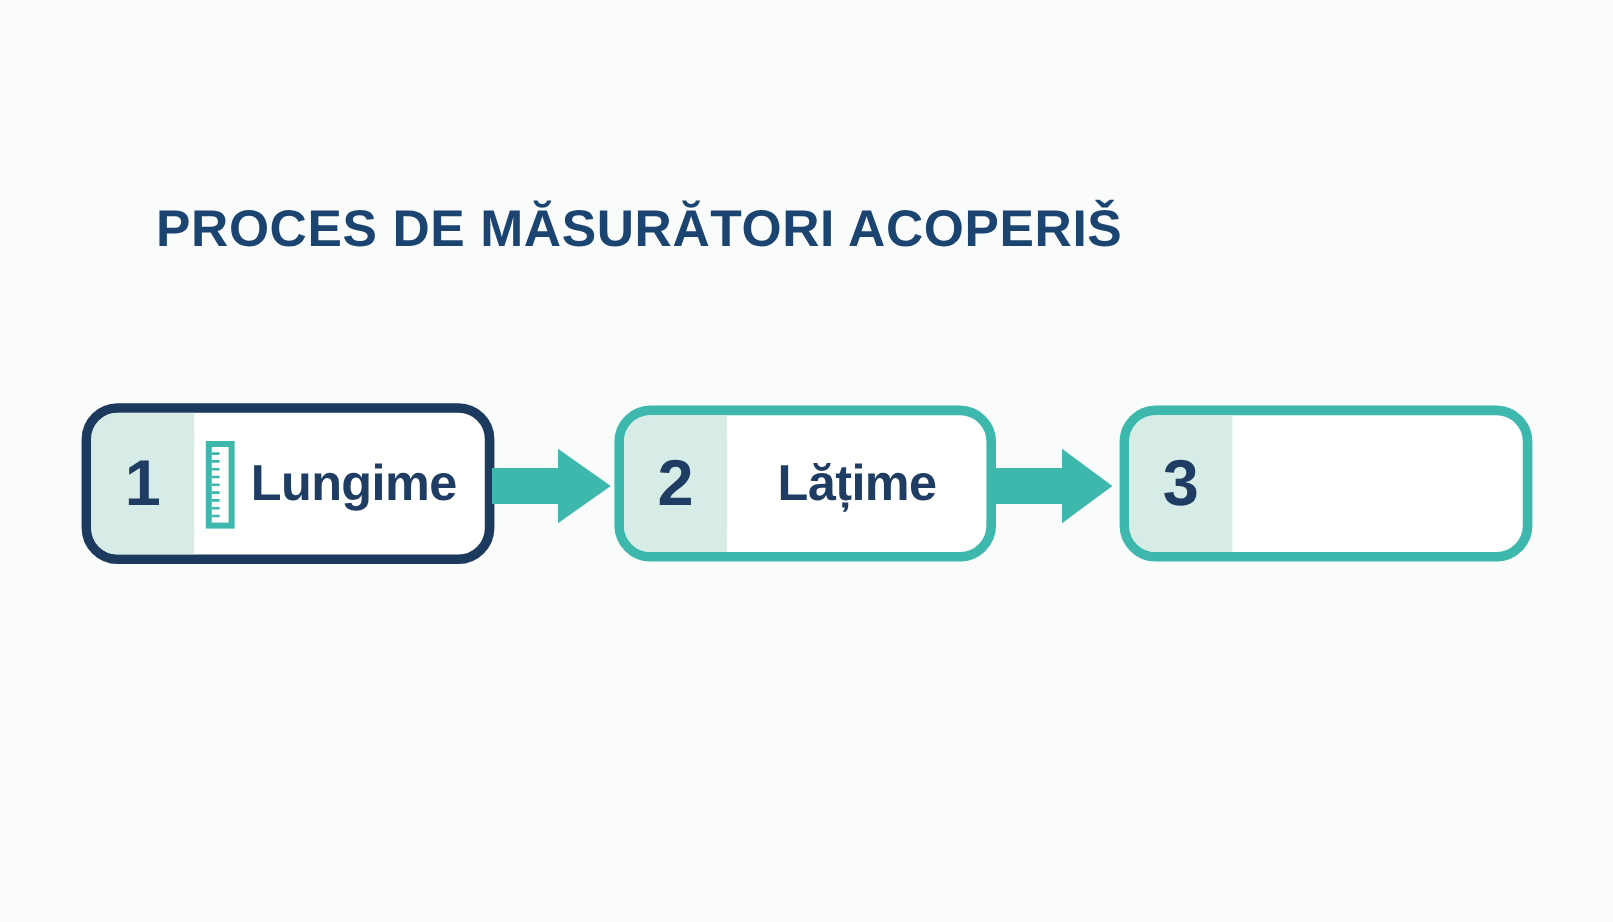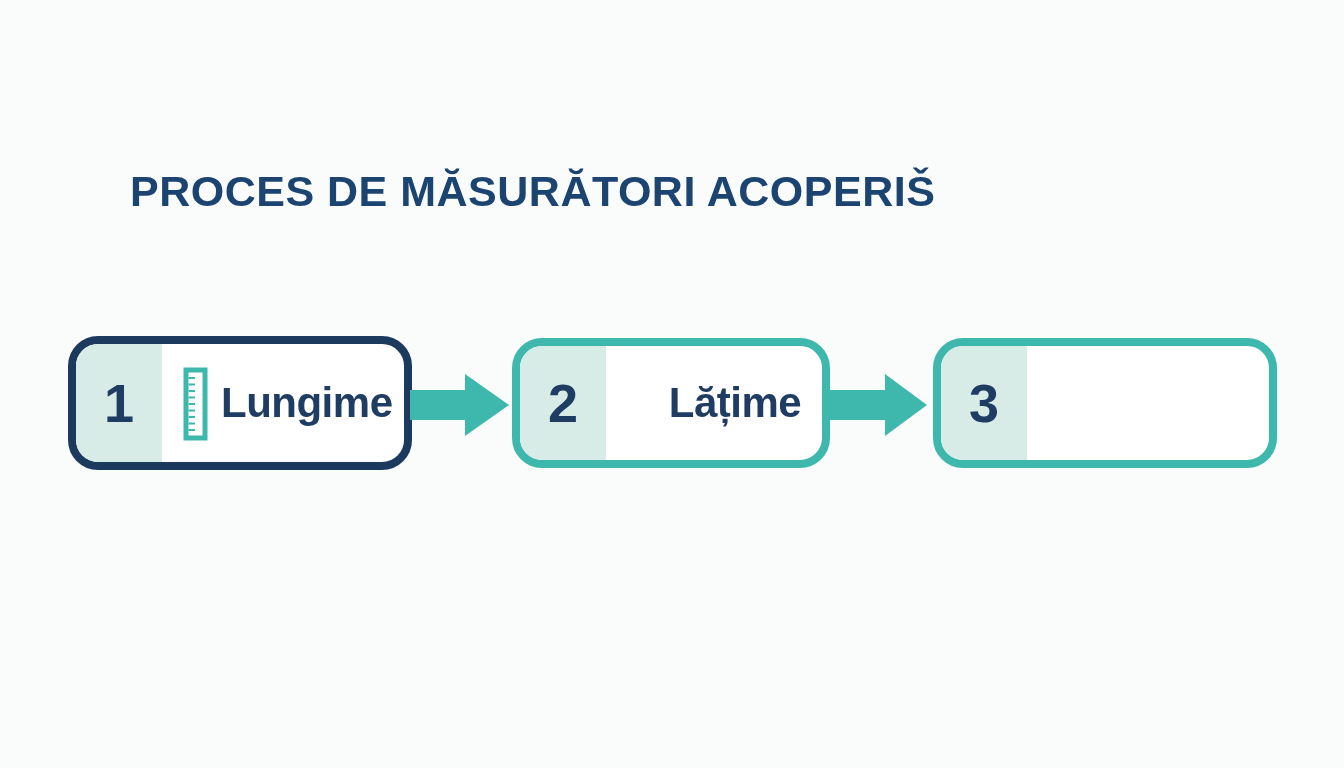--- a/index.html
+++ b/index.html
@@ -33,23 +33,23 @@
   .step-3{left:933px;top:2px;width:344px;height:130px;}
 
   .badge{
     flex:0 0 86px;background:var(--mint);
     display:flex;align-items:center;justify-content:center;
     border-radius:18px 0 0 18px;
   }
   .num{font-size:54px;font-weight:bold;color:var(--navy-text);line-height:1;}
 
   .content{
-    flex:1;display:flex;align-items:center;gap:12px;padding-left:20px;
+    flex:1;display:flex;align-items:center;gap:12px;padding-left:8px;
   }
-  .step-2 .content{padding-left:42px;justify-content:center;}
+  .step-2 .content{padding-left:42px;}
   .step-3 .content{padding-left:12px;gap:10px;}
 
   .label{
     font-size:42px;font-weight:bold;color:var(--navy-text);
     letter-spacing:-0.5px;white-space:nowrap;
   }
 
   .connector{position:absolute;top:37px;width:100px;height:64px;}
   .connector-1{left:410px;}
   .connector-2{left:828px;}

